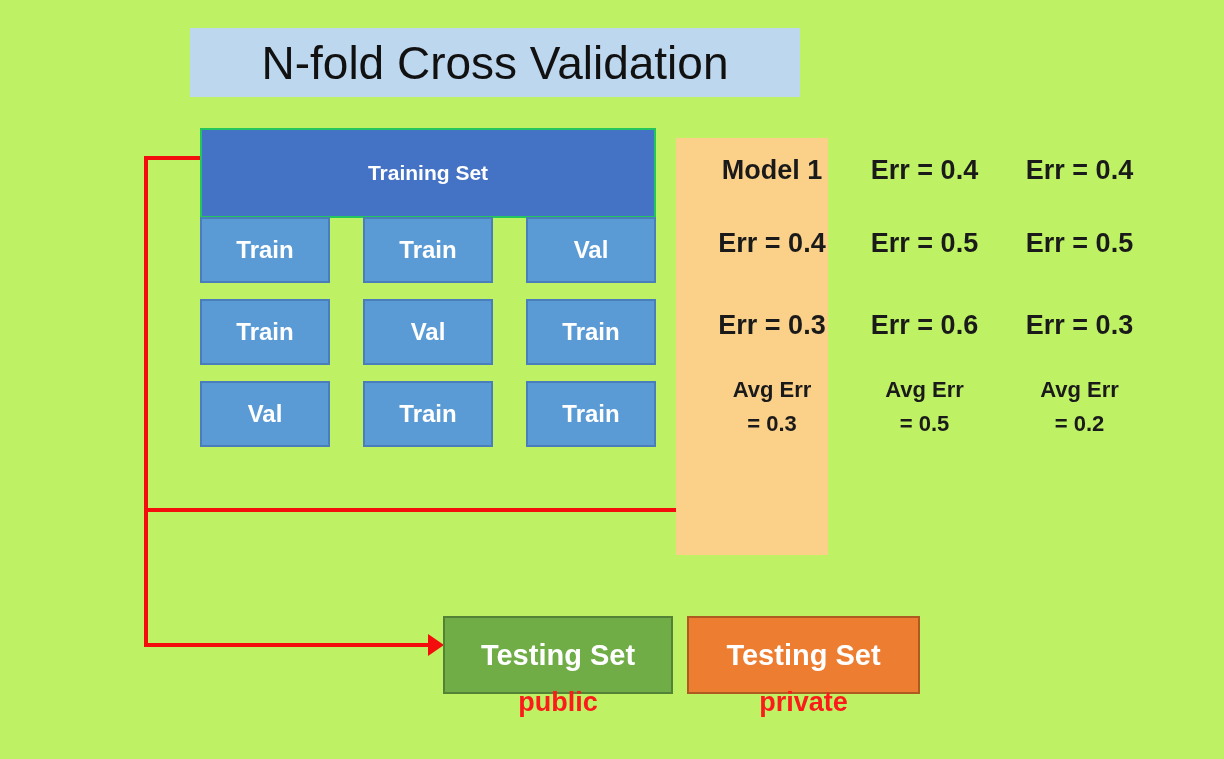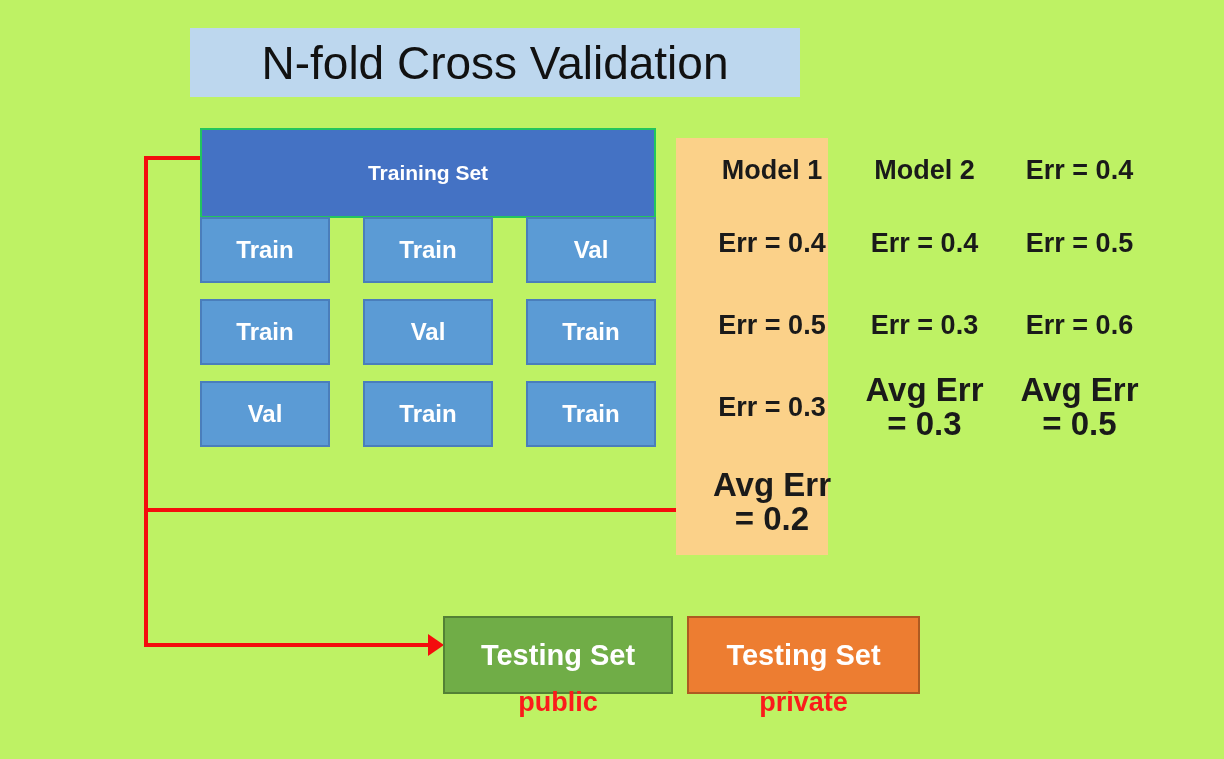--- a/index.html
+++ b/index.html
@@ -71,21 +71,21 @@
     color: #1a1a1a;
     margin-left: 20px;
   }
   .m-cell {
     display: flex; align-items: center; justify-content: center;
     font-size: 27px; font-weight: 700; white-space: nowrap;
   }
   .m-avg {
     display: flex; flex-direction: column;
     align-items: center; justify-content: center;
-    font-size: 33px; font-weight: 700; line-height: 34px;
+    font-size: 22px; font-weight: 700; line-height: 34px;
   }
 
   
   .red-line { position: absolute; background: #F40D0D; }
   .rc-vert   { left: 144px; top: 156px; width: 4px;  height: 491px; }
   .rc-top    { left: 144px; top: 156px; width: 58px;  height: 4px; }
   .rc-mid    { left: 144px; top: 508px; width: 532px; height: 4px; }
   .rc-bottom { left: 144px; top: 643px; width: 286px; height: 4px; }
   .rc-arrowhead {
     position: absolute;
@@ -140,21 +140,20 @@
     <div class="fold-cell">Val</div>
     <div class="fold-cell">Train</div>
     <div class="fold-cell">Train</div>
   </div>
 
   <div class="model1-highlight"></div>
 
   <div class="models-panel">
 
     <div class="m-cell">Model 1</div>
-    <div class="m-cell">Model 2</div>
 
     <div class="m-cell">Err = 0.4</div>
     <div class="m-cell">Err = 0.4</div>
 
     <div class="m-cell">Err = 0.4</div>
     <div class="m-cell">Err = 0.5</div>
     <div class="m-cell">Err = 0.5</div>
 
     <div class="m-cell">Err = 0.3</div>
     <div class="m-cell">Err = 0.6</div>

